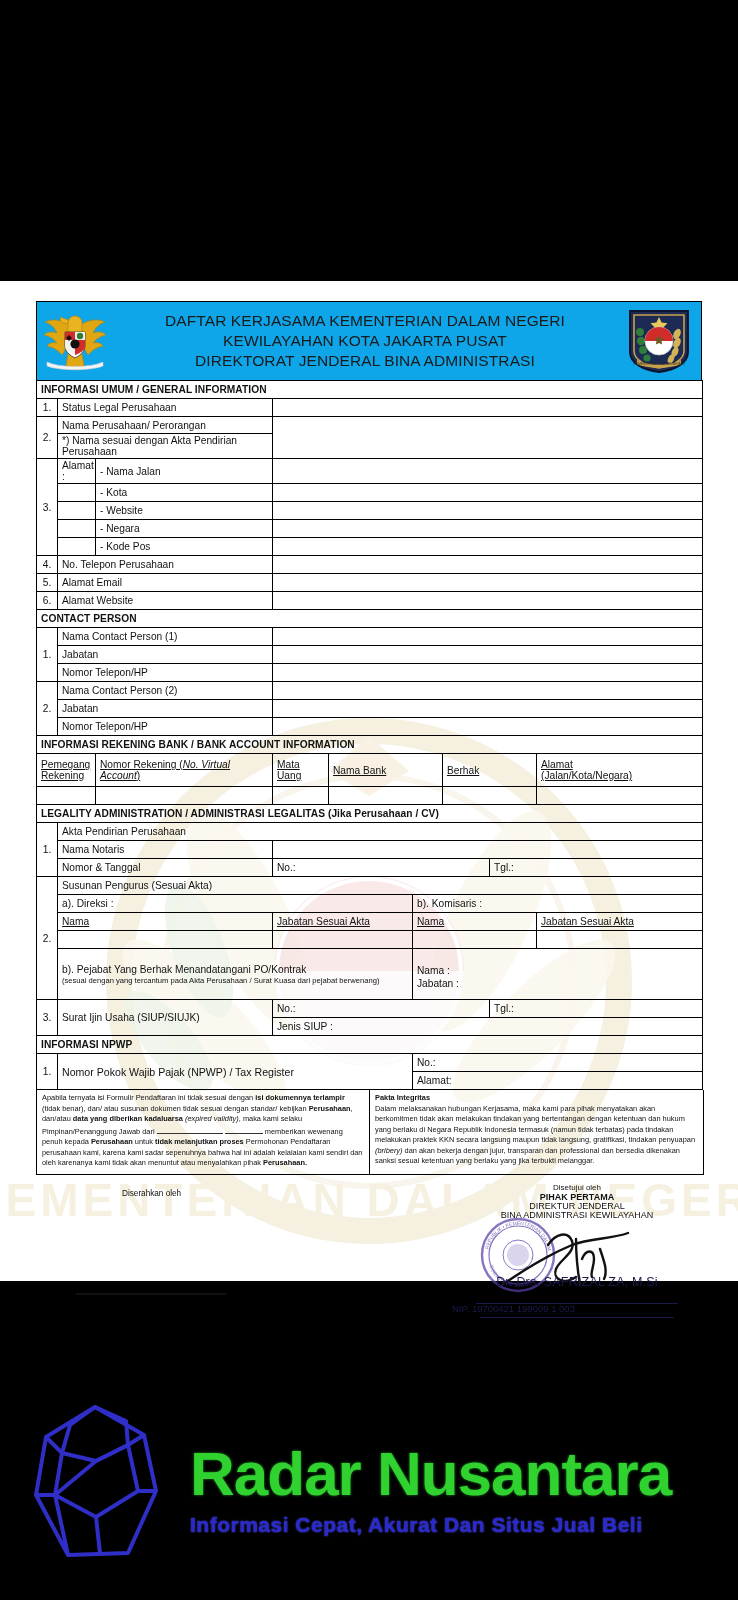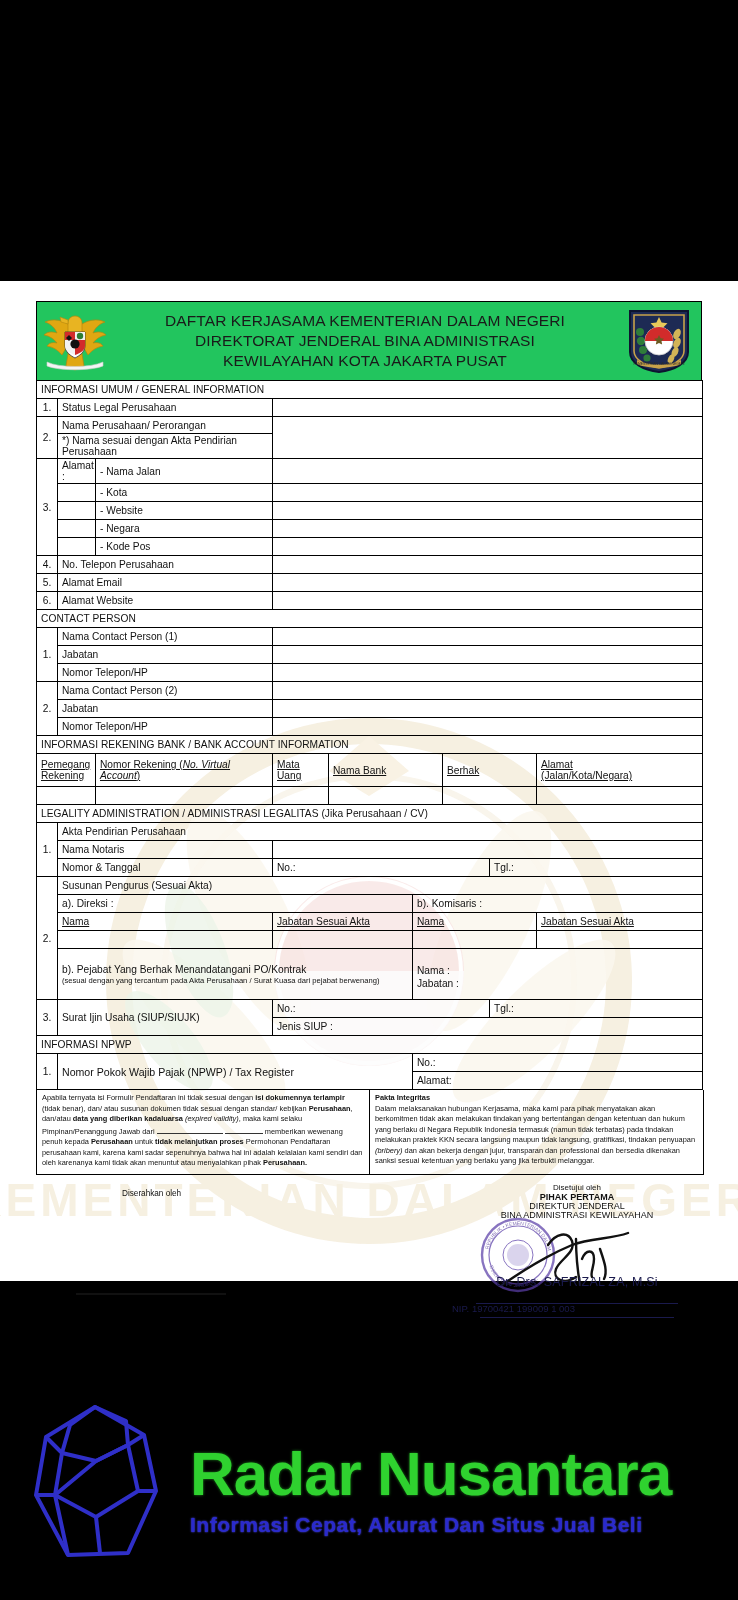--- a/index.html
+++ b/index.html
@@ -13,39 +13,39 @@
     background:#ffffff;
   }
   .doc{
     position:absolute;left:36px;top:20px;width:666px;
   }
 
   
   .hdr{
     position:relative;display:flex;align-items:center;
     border:1px solid #000;border-bottom:none;height:78px;
-    background:#22c55e;
+    background:#0ea5e9;
   }
   .hdr-logo{width:76px;height:70px;flex:0 0 76px;display:flex;align-items:center;justify-content:center;}
   .hdr-title{flex:1;text-align:center;line-height:1.28;}
   .hdr-title div{font-size:15.5px;color:#1a1a1a;letter-spacing:.1px;white-space:nowrap;}
   .hdr-crest{width:84px;height:70px;flex:0 0 84px;display:flex;align-items:center;justify-content:center;}
 
   
   table.f{border-collapse:collapse;width:666px;table-layout:fixed;}
   table.f td{
     border:1px solid #000;
     font-size:10.2px;color:#111;
     padding:1px 4px;
     vertical-align:middle;
     height:15px;
     background:transparent;
   }
   td.sec{
-    background:#c9c9c9;font-weight:normal;font-size:10.4px;
+    background:#c9c9c9;font-weight:bold;font-size:10.4px;
     padding:2px 5px;height:13px;letter-spacing:.05px;
   }
   td.num{text-align:center;width:21px;font-size:10px;}
   td.lbl{padding-left:7px;}
   td.blank{}
   td.shade{background:#ececec;}
   .sub{font-size:7.6px;}
   .ital{font-style:italic;}
   .ctr{text-align:left;text-decoration:underline;}
 
@@ -150,22 +150,22 @@
             <circle cx="39" cy="26" r="3.2" fill="#2e7d32"></circle>
             <path d="M28,25 l3,3 -3,3 -3,-3 z" fill="#111"></path>
             <circle cx="34" cy="34" r="4.6" fill="#111"></circle>
 
             <path d="M6,52 C18,58 50,58 62,52 L62,56 C50,61 18,61 6,56 Z" fill="#f4f4f4" stroke="#cfcfcf" stroke-width="0.6"></path>
           </g>
         </svg>
       </div>
       <div class="hdr-title">
         <div>DAFTAR KERJASAMA KEMENTERIAN DALAM NEGERI</div>
+        <div>KEWILAYAHAN KOTA JAKARTA PUSAT</div>
         <div>DIREKTORAT JENDERAL BINA ADMINISTRASI</div>
-        <div>KEWILAYAHAN KOTA JAKARTA PUSAT</div>
       </div>
       <div class="hdr-crest">
         <svg width="64" height="66" viewBox="0 0 64 66">
           <path d="M3,3 L61,3 L61,44 C61,55 48,62 32,64 C16,62 3,55 3,44 Z" fill="#1d2a54" stroke="#0d1430" stroke-width="2"></path>
           <path d="M7,7 L57,7 L57,43 C57,52 45,58 32,60 C19,58 7,52 7,43 Z" fill="none" stroke="#c8a24a" stroke-width="1.6"></path>
           <path d="M32,9 l2.6,5.4 5.9,.8 -4.3,4.2 1,5.9 -5.2,-2.8 -5.2,2.8 1,-5.9 -4.3,-4.2 5.9,-.8 z" fill="#e8c85a"></path>
           <g fill="#2f7d3a">
             <circle cx="13" cy="24" r="4"></circle>
               <circle cx="14" cy="33" r="4.2"></circle>
             <circle cx="16" cy="42" r="4"></circle>

